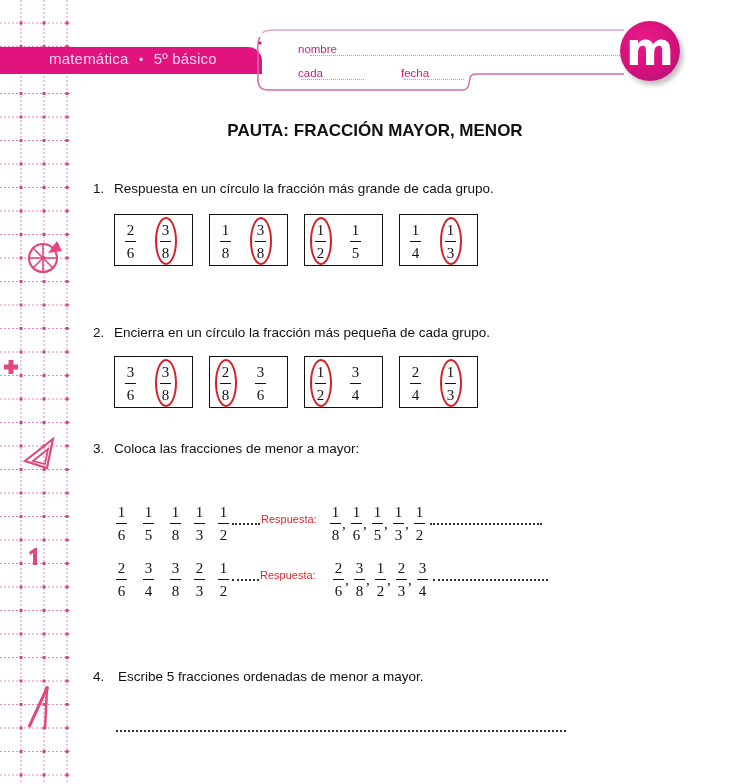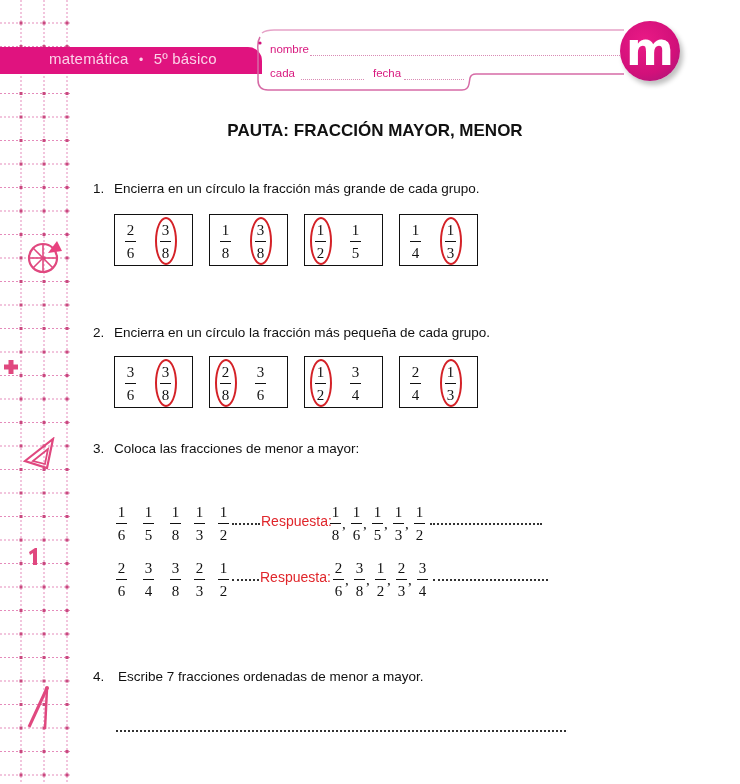--- a/index.html
+++ b/index.html
@@ -2,37 +2,37 @@
 <html><head>
 <meta charset="utf-8">
 <style>
   html, body { margin:0; padding:0; }
   body { width:740px; height:784px; position:relative; background:#fff; overflow:hidden;
          font-family:"Liberation Sans", sans-serif; color:#111; }
   .grid { position:absolute; left:0; top:0; width:70px; height:784px; }
   .banner { position:absolute; left:0; top:47px; width:262px; height:27px; background:#e0137f;
             border-radius:0 14px 0 0; }
   .banner-text { position:absolute; left:49px; top:50px; color:#fbd3e8; font-size:15px; letter-spacing:0.2px; }
-  .hdr-label { position:absolute; color:#d8197f; font-size:11.5px; }
+  .hdr-label { position:absolute; color:#d8197f; font-size:11.5px;margin-left:28px; }
   .dots { position:absolute; border-bottom:1px dotted #d98ab4; height:0; }
   .logo { position:absolute; left:620px; top:21px; width:60px; height:60px; border-radius:50%;
           background:radial-gradient(circle at 40% 35%, #ea1a86 0%, #d2107a 60%, #9e1a7a 100%);
           box-shadow:3px 4px 5px rgba(0,0,0,0.25); }
   .logo span { position:absolute; left:0; right:0; top:3px; text-align:center; color:#fff;
                font-size:46px; font-weight:bold; font-family:"DejaVu Sans", sans-serif; line-height:50px; }
   .title { position:absolute; left:0; width:750px; top:121px; text-align:center; font-weight:bold; font-size:17px;
            font-family:"Liberation Sans", sans-serif; }
   .q { position:absolute; left:93px; font-size:13.5px; }
   .q .num { display:inline-block; width:21px; }
   .box { position:absolute; width:79px; height:52px; border:1.5px solid #111; box-sizing:border-box; }
   .frac { position:absolute; display:inline-flex; flex-direction:column; align-items:center;
           font-family:"Liberation Serif", serif; font-size:15px; line-height:17px; }
   .frac .bar { width:11px; height:1px; background:#111; margin:2px 0 3px; }
   .ring { position:absolute; border:2px solid #d42127; border-radius:50%; box-sizing:border-box; }
-  .resp { position:absolute; color:#e0262b; font-size:14px; }
+  .resp { position:absolute; color:#e0262b; font-size:11px; }
   .dotline { position:absolute; border-bottom:2px dotted #333; height:0; }
   .comma { position:absolute; font-family:"Liberation Serif", serif; font-size:15px; }
   .icon { position:absolute; }
 </style>
 </head>
 <body>
 
 <svg class="grid" width="70" height="784" viewBox="0 0 70 784">
   <g stroke="#e58bbb" stroke-width="1" stroke-dasharray="2,2">
     <line x1="21" y1="0" x2="21" y2="784"></line>
@@ -196,21 +196,21 @@
 <span class="hdr-label" style="left:373px;top:67px;text-align:center;">fecha</span>
 <div class="dots" style="left:404px;top:79px;width:60px;"></div>
 
 <div class="logo">
     <span>m</span>
   </div>
 
 <div class="title">PAUTA: FRACCIÓN MAYOR, MENOR</div>
 
 <div class="q" style="top:181px;">
-  <span class="num">1.</span><span>Encierra en un círculo la fracción más grande de cada grupo.</span>
+  <span class="num">1.</span><span>Respuesta en un círculo la fracción más grande de cada grupo.</span>
 </div>
 <div id="q1-groups">
     <div class="box" style="left: 114px; top: 214px;"></div>
     <div class="frac" style="left: 125px; top: 222px;">
       <span>2</span>
       <span class="bar"></span>
       <span>6</span>
     </div>
     <div class="frac" style="left: 160px; top: 222px;">
       <span>3</span>
@@ -424,21 +424,21 @@
     <span class="comma" style="left: 408px; top: 572px;">,</span>
     <div class="frac" style="left: 417px; top: 560px;">
       <span>3</span>
       <span class="bar"></span>
       <span>4</span>
     </div>
     <div class="dotline" style="left: 433px; top: 579px; width: 115px;"></div>
   </div>
 
 <div class="q" style="top:669px;">
-  <span class="num" style="width:25px;">4.</span><span>Escribe 7 fracciones ordenadas de menor a mayor.</span>
+  <span class="num" style="width:25px;">4.</span><span>Escribe 5 fracciones ordenadas de menor a mayor.</span>
 </div>
 <div class="dotline" style="left:116px;top:730px;width:450px;"></div>
 
 <svg class="icon" style="left:24px;top:239px;" width="40" height="36" viewBox="0 0 40 36">
   <circle cx="19" cy="19" r="14" fill="none" stroke="#e0487f" stroke-width="2.2"></circle>
   <g stroke="#e0487f" stroke-width="1.6">
     <line x1="19" y1="19" x2="19" y2="5"></line>
       <line x1="19" y1="19" x2="5" y2="19"></line>
       <line x1="19" y1="19" x2="19" y2="33"></line>
     <line x1="19" y1="19" x2="29" y2="29"></line>

